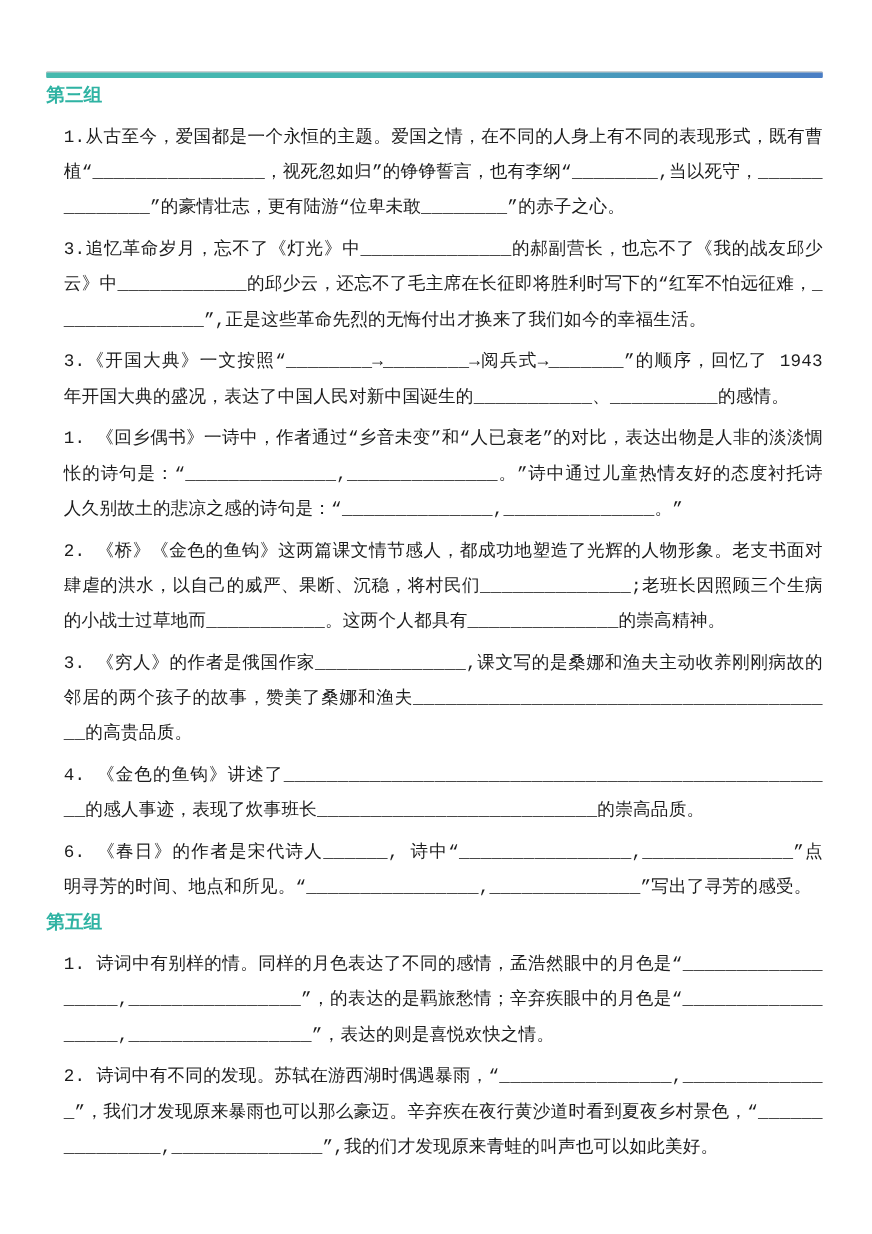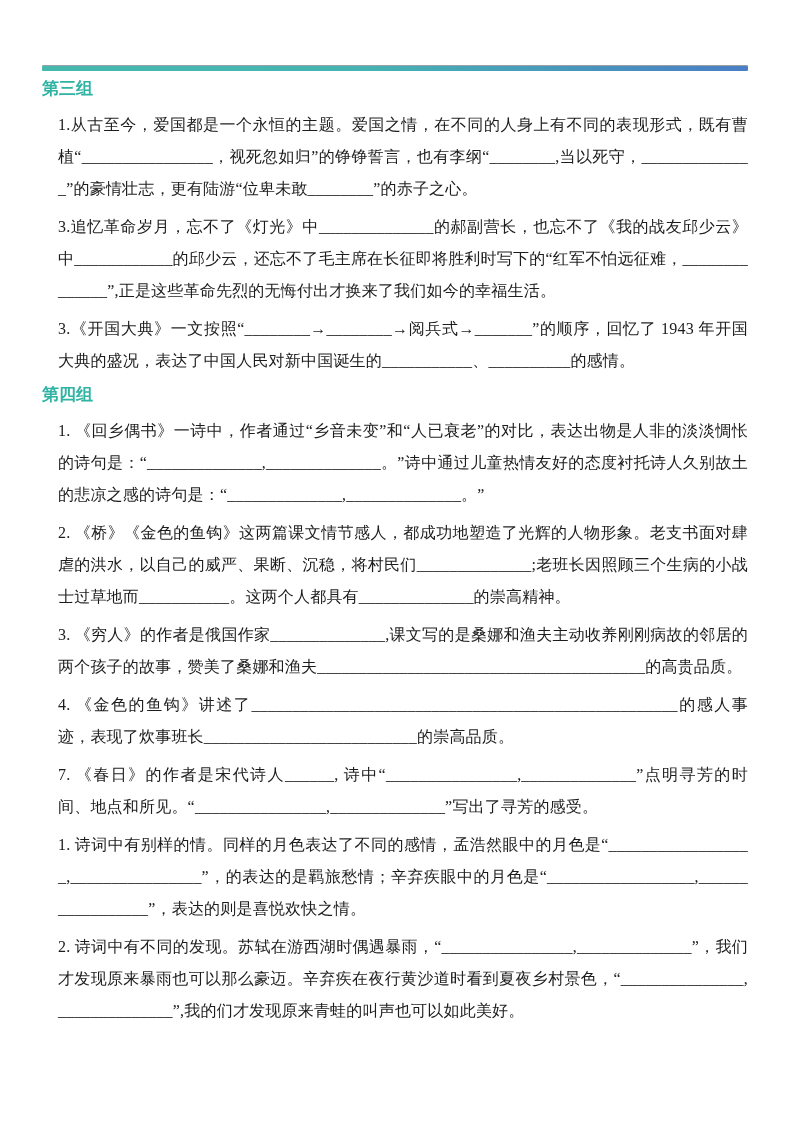--- a/index.html
+++ b/index.html
@@ -10,20 +10,21 @@
   body {
     font-family: "Liberation Serif", "DejaVu Serif", serif;
     color: #1c1c1c;
   }
   .page {
     position: relative;
     width: 780px;
     height: 1122px;
     background: #ffffff;
     overflow: hidden;
+    font-family: Liberation Mono, monospace;
   }
   .content {
     position: absolute;
     left: 42px;
     top: 66px;
     width: 706px;
   }
   .top-rule {
     height: 5px;
     border-radius: 1px;
@@ -58,27 +59,27 @@
     <div class="top-rule"></div>
 
     <section>
       <h2 class="group-title">第三组</h2>
       <p class="question">1.从古至今，爱国都是一个永恒的主题。爱国之情，在不同的人身上有不同的表现形式，既有曹植“________________，视死忽如归”的铮铮誓言，也有李纲“________,当以死守，______________”的豪情壮志，更有陆游“位卑未敢________”的赤子之心。</p>
       <p class="question">3.追忆革命岁月，忘不了《灯光》中______________的郝副营长，也忘不了《我的战友邱少云》中____________的邱少云，还忘不了毛主席在长征即将胜利时写下的“红军不怕远征难，______________”,正是这些革命先烈的无悔付出才换来了我们如今的幸福生活。</p>
       <p class="question">3.《开国大典》一文按照“________→________→阅兵式→_______”的顺序，回忆了 1943 年开国大典的盛况，表达了中国人民对新中国诞生的___________、__________的感情。</p>
     </section>
 
     <section>
-      <h2 class="group-title">第四组</h2>
       <p class="question">1. 《回乡偶书》一诗中，作者通过“乡音未变”和“人已衰老”的对比，表达出物是人非的淡淡惆怅的诗句是：“______________,______________。”诗中通过儿童热情友好的态度衬托诗人久别故土的悲凉之感的诗句是：“______________,______________。”</p>
       <p class="question">2. 《桥》《金色的鱼钩》这两篇课文情节感人，都成功地塑造了光辉的人物形象。老支书面对肆虐的洪水，以自己的威严、果断、沉稳，将村民们______________;老班长因照顾三个生病的小战士过草地而___________。这两个人都具有______________的崇高精神。</p>
       <p class="question">3. 《穷人》的作者是俄国作家______________,课文写的是桑娜和渔夫主动收养刚刚病故的邻居的两个孩子的故事，赞美了桑娜和渔夫________________________________________的高贵品质。</p>
       <p class="question">4. 《金色的鱼钩》讲述了____________________________________________________的感人事迹，表现了炊事班长__________________________的崇高品质。</p>
-      <p class="question">7. 《春日》的作者是宋代诗人______, 诗中“________________,______________”点明寻芳的时间、地点和所见。“________________,______________”写出了寻芳的感受。</p>
+      <p class="question">6. 《春日》的作者是宋代诗人______, 诗中“________________,______________”点明寻芳的时间、地点和所见。“________________,______________”写出了寻芳的感受。</p>
     </section>
 
     <section>
+      <h2 class="group-title">第五组</h2>
       <p class="question">1. 诗词中有别样的情。同样的月色表达了不同的感情，孟浩然眼中的月色是“__________________,________________”，的表达的是羁旅愁情；辛弃疾眼中的月色是“__________________,_________________”，表达的则是喜悦欢快之情。</p>
       <p class="question">2. 诗词中有不同的发现。苏轼在游西湖时偶遇暴雨，“________________,______________”，我们才发现原来暴雨也可以那么豪迈。辛弃疾在夜行黄沙道时看到夏夜乡村景色，“_______________,______________”,我的们才发现原来青蛙的叫声也可以如此美好。</p>
     </section>
 
   </div>
 </div>
 
 </body></html>

